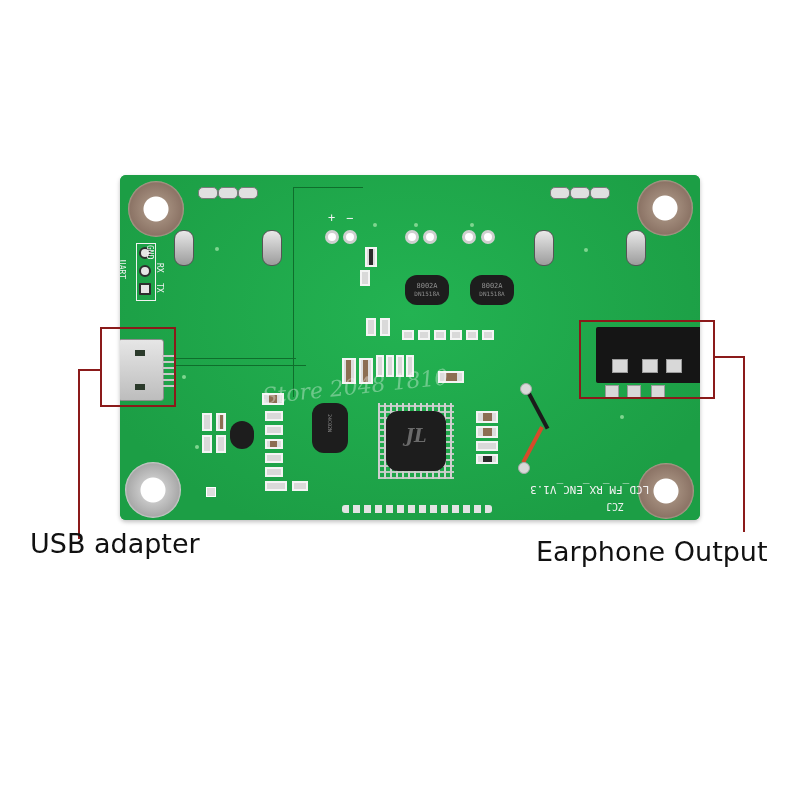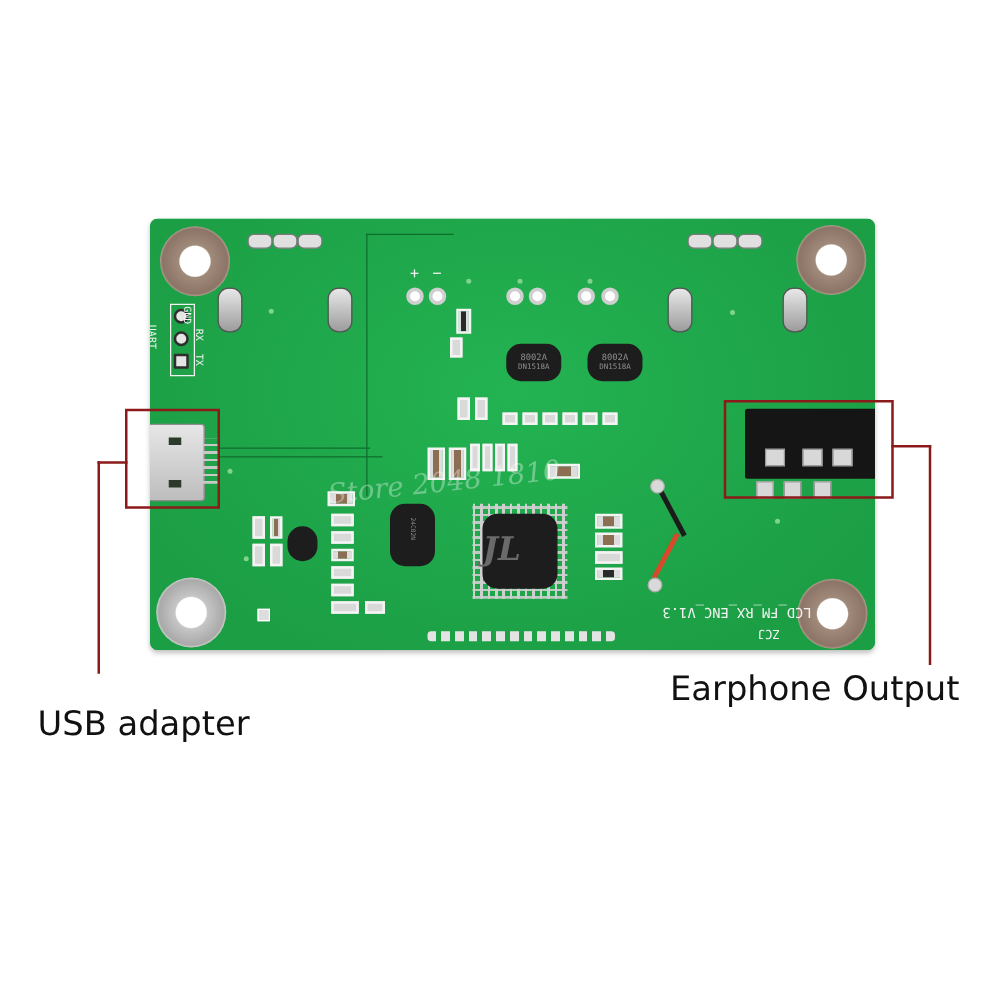--- a/index.html
+++ b/index.html
@@ -119,21 +119,21 @@
   <div class="abs smd" style="left:145px;top:250px;width:18px;height:10px;"></div>
   <div class="abs smd brown" style="left:145px;top:264px;width:18px;height:10px;"></div>
   <div class="abs smd" style="left:145px;top:278px;width:18px;height:10px;"></div>
   <div class="abs smd" style="left:145px;top:292px;width:18px;height:10px;"></div>
   <div class="abs smd" style="left:145px;top:306px;width:22px;height:10px;"></div>
   <div class="abs smd" style="left:172px;top:306px;width:16px;height:10px;"></div>
 
   <div class="abs" style="left:258px;top:228px;width:76px;height:76px;background:repeating-linear-gradient(90deg,#cfcfcf 0 2px,transparent 2px 6px);"></div>
   <div class="abs" style="left:258px;top:228px;width:76px;height:76px;background:repeating-linear-gradient(0deg,#cfcfcf 0 2px,transparent 2px 6px);opacity:0.9;"></div>
   <div class="abs chip" style="left:266px;top:236px;width:60px;height:60px;">
-    <div style="color:#6a6a6a;font-size:26px;font-weight:bold;font-style:italic;margin-top:14px;font-family:'DejaVu Serif',serif;">JL</div>
+    <div style="color:#6a6a6a;font-size:18px;font-weight:bold;font-style:italic;text-align:center;margin-top:14px;font-family:'DejaVu Serif',serif;">JL</div>
   </div>
 
   <div class="abs smd brown" style="left:356px;top:236px;width:22px;height:12px;"></div>
   <div class="abs smd brown" style="left:356px;top:251px;width:22px;height:12px;"></div>
   <div class="abs smd" style="left:356px;top:266px;width:22px;height:10px;"></div>
   <div class="abs smd dark" style="left:356px;top:279px;width:22px;height:10px;"></div>
 
   <div class="abs" style="left:404px;top:213px;width:4px;height:46px;background:#1b1b1b;transform:rotate(-28deg);transform-origin:top;"></div>
   <div class="abs" style="left:420px;top:252px;width:4px;height:40px;background:#d54b2a;transform:rotate(28deg);transform-origin:top;"></div>
   <div class="abs" style="left:400px;top:208px;width:10px;height:10px;border-radius:50%;background:#d9d9d9;border:1.5px solid #aaa;"></div>
@@ -171,18 +171,18 @@
   <div class="abs via" style="left:62px;top:200px;"></div>
   <div class="abs via" style="left:75px;top:270px;"></div>
   <div class="abs via" style="left:500px;top:240px;"></div>
 </div>
 
 <div class="abs watermark" style="left:262px;top:374px;">Store 2048 1810</div>
 
 <div class="abs callout-box" style="left:100px;top:327px;width:76px;height:80px;"></div>
 <div class="abs callout-line" style="left:78px;top:369px;width:24px;height:2px;"></div>
 <div class="abs callout-line" style="left:78px;top:369px;width:2px;height:170px;"></div>
-<div class="abs label" style="left:30px;top:564px;">USB adapter</div>
+<div class="abs label" style="left:30px;top:528px;">USB adapter</div>
 
 <div class="abs callout-box" style="left:579px;top:320px;width:136px;height:79px;"></div>
 <div class="abs callout-line" style="left:713px;top:356px;width:32px;height:2px;"></div>
 <div class="abs callout-line" style="left:743px;top:356px;width:2px;height:176px;"></div>
 <div class="abs label" style="left:536px;top:536px;">Earphone Output</div>
 
 </body></html>

